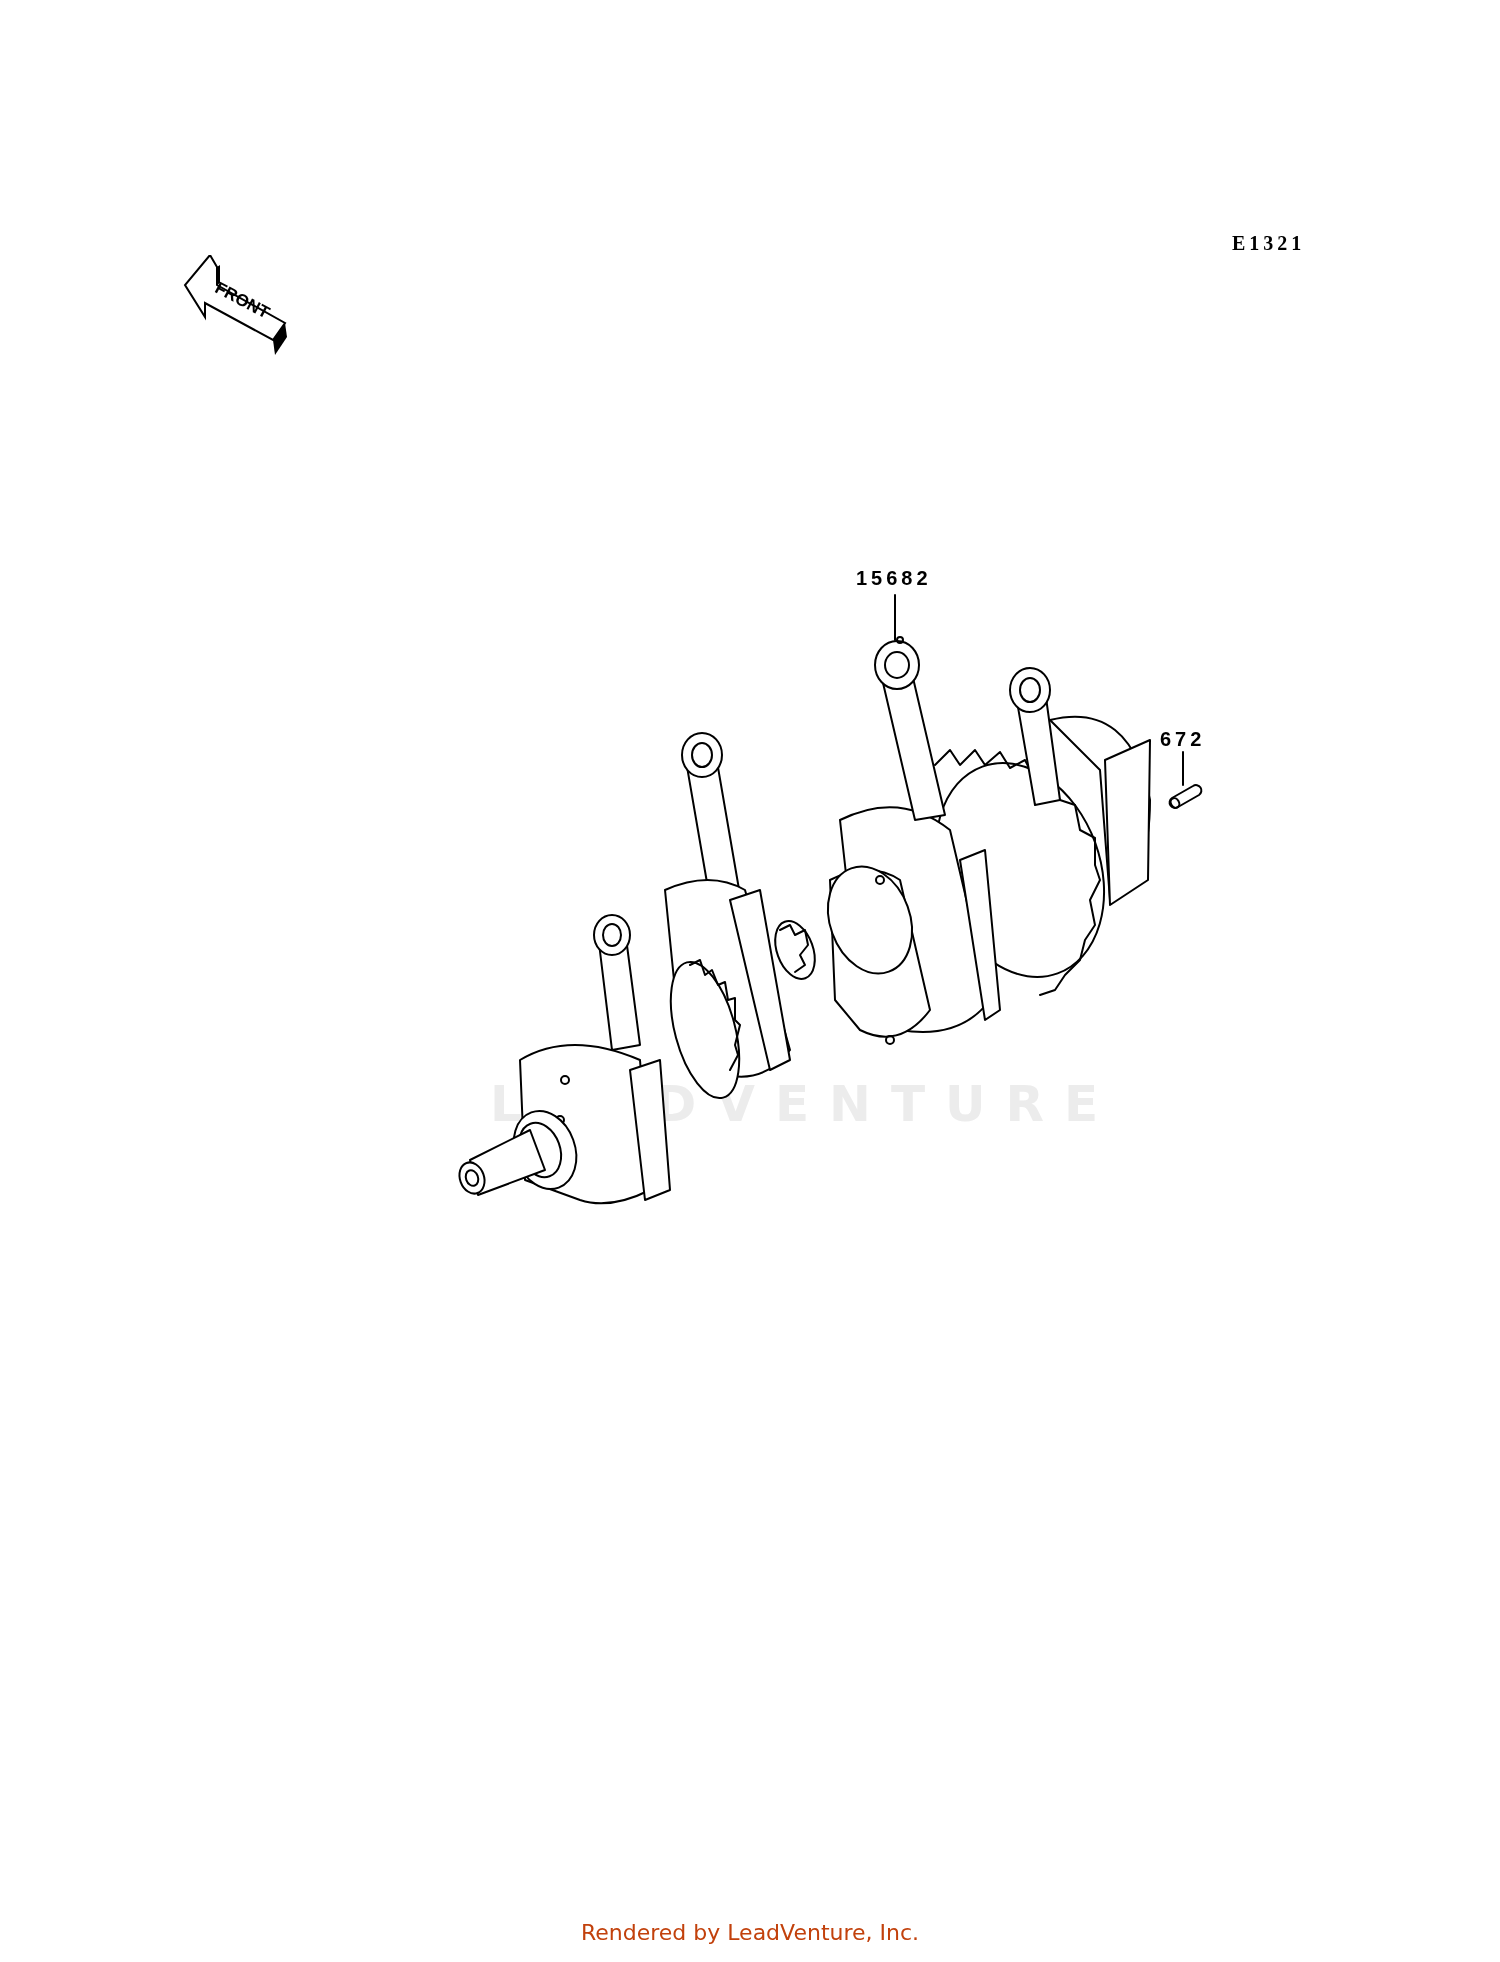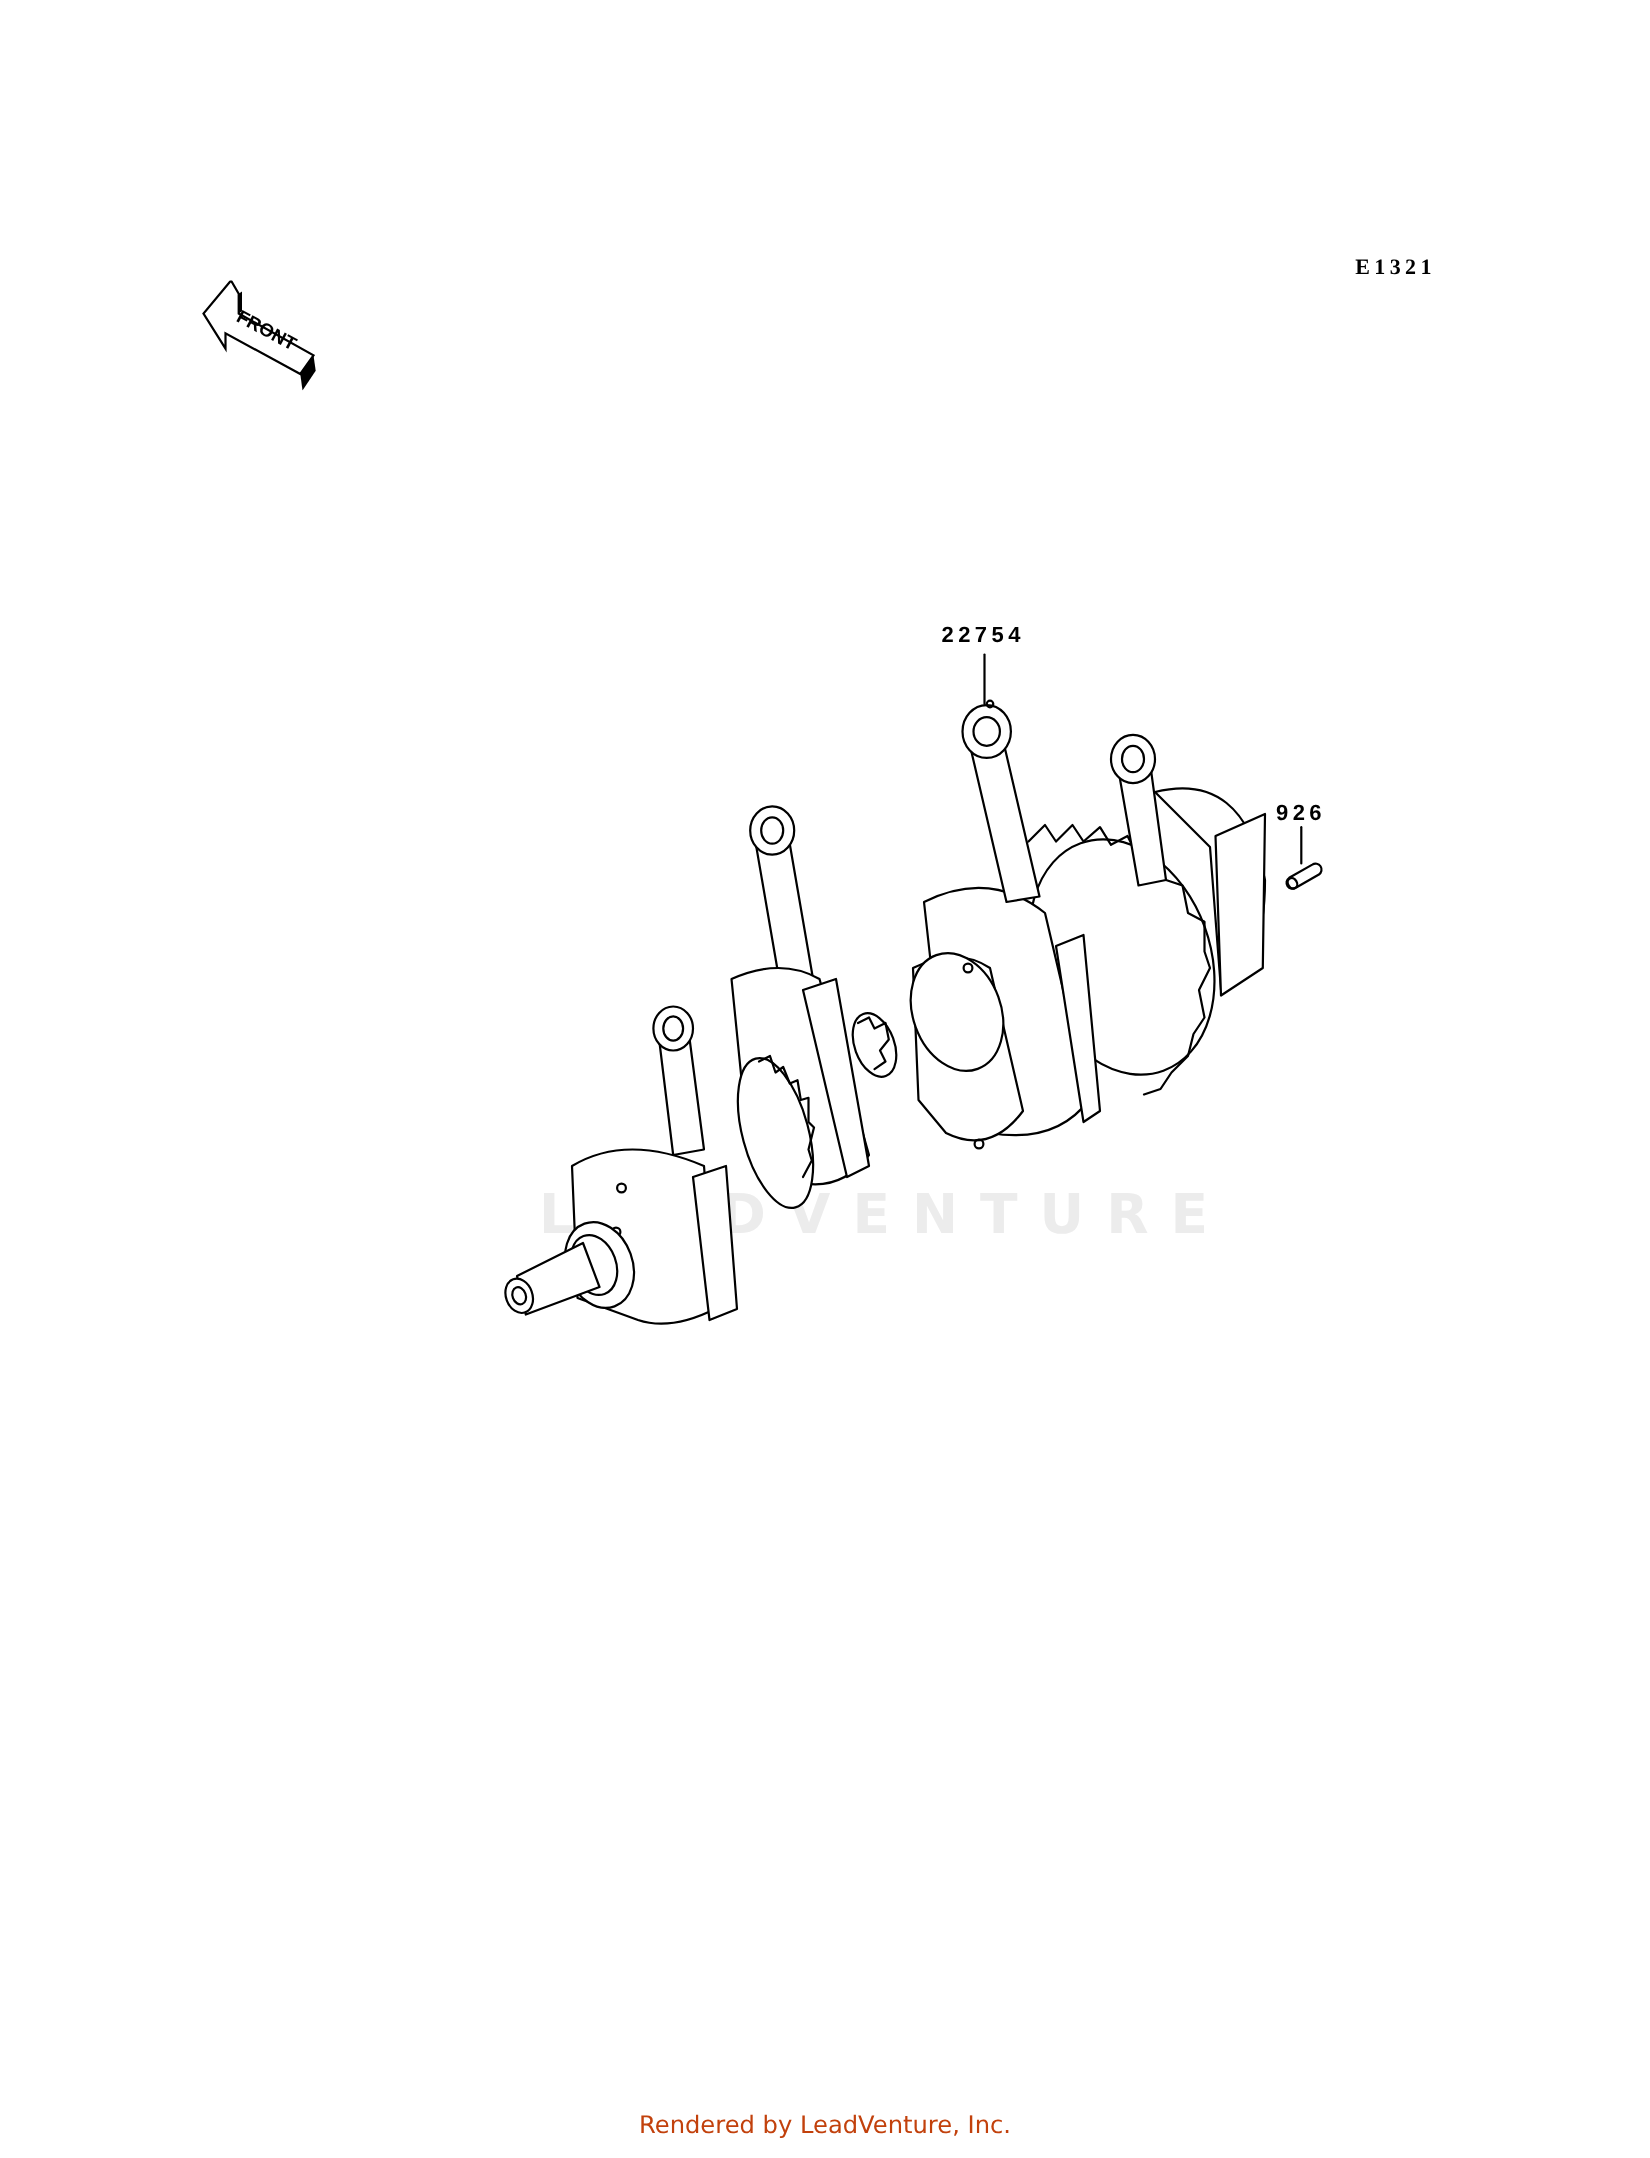--- a/index.html
+++ b/index.html
@@ -105,16 +105,16 @@
 
 <div class="diagram-code">E1321</div>
 
 <svg class="front-arrow" viewBox="0 0 115 100" xmlns="http://www.w3.org/2000/svg">
   <path d="M35 0 L10 30 L30 62 L30 48 L98 85 L110 68 L42 30 L42 12 Z" fill="#fff" stroke="#000" stroke-width="2"></path>
   <path d="M98 85 L110 68 L112 82 L100 100 Z" fill="#000"></path>
   <path d="M42 12 L45 10 L45 28 L42 30 Z" fill="#000"></path>
   <text x="35" y="48" transform="rotate(28 60 50)" font-family="Liberation Sans, sans-serif" font-size="17" font-weight="bold">FRONT</text>
 </svg>
 
-<div class="callout callout-13031">22754</div>
-<div class="callout callout-555">926</div>
+<div class="callout callout-13031">15682</div>
+<div class="callout callout-555">672</div>
 
 <div class="footer">Rendered by LeadVenture, Inc.</div>
 
 </body></html>

